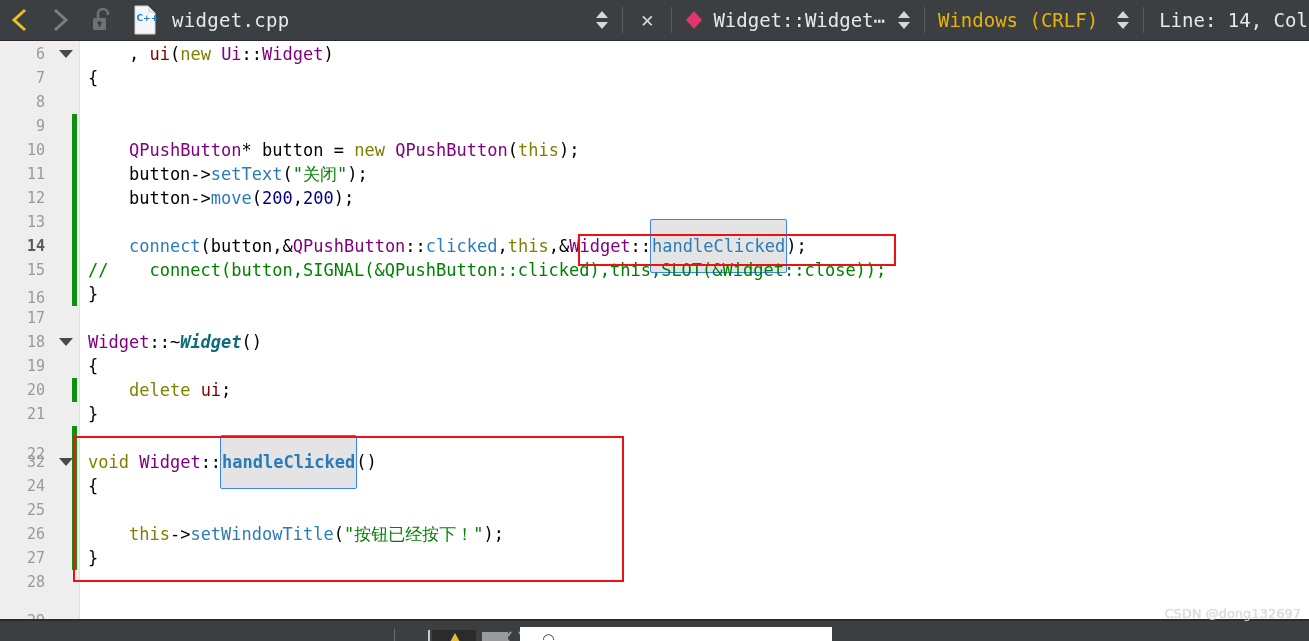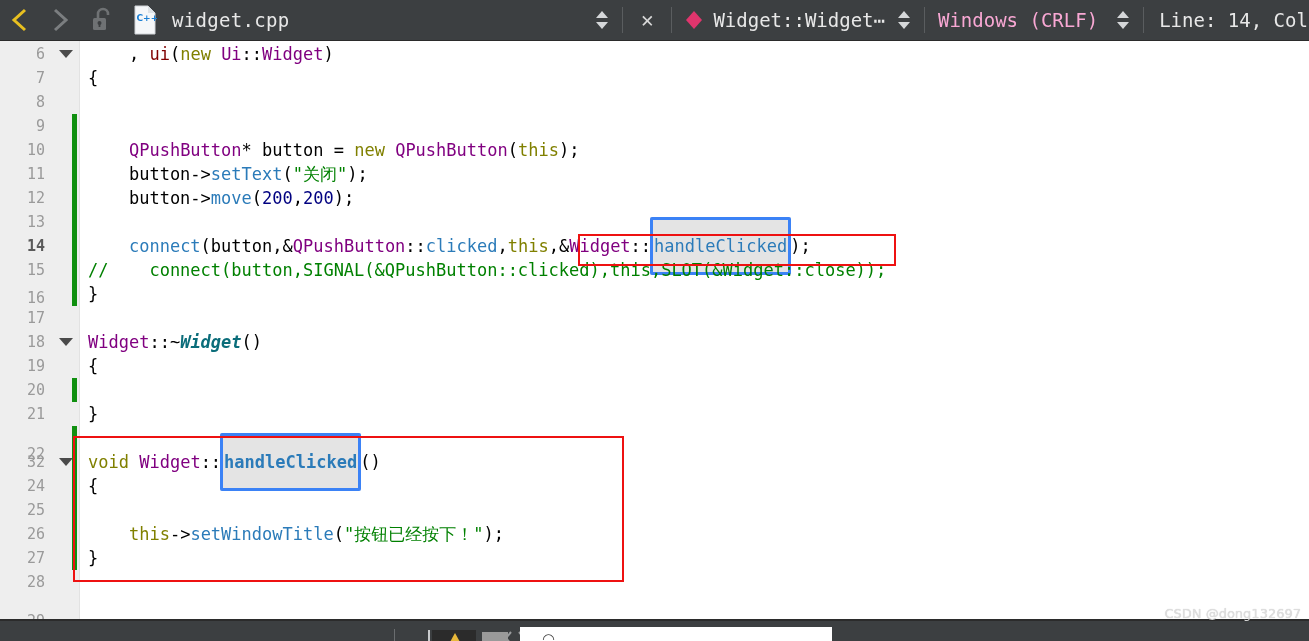--- a/index.html
+++ b/index.html
@@ -44,21 +44,21 @@
     width: 1px; height: 26px; background: #5a5d5f; flex: 0 0 auto;
     margin: 0 7px;
   }
   .closebtn { width: 34px; color: #d8d8d8; font-size: 21px; text-align: center; }
   .diamond { width: 30px; }
   .tb-symbol {
     color: #e8e8e8; font-size: 19px; padding-left: 4px; padding-right: 6px;
     font-family: "DejaVu Sans Mono", "Liberation Mono", monospace;
   }
   .tb-encoding {
-    color: #f9a8d4; font-size: 19px; padding: 0 12px 0 6px;
+    color: #eab308; font-size: 19px; padding: 0 12px 0 6px;
     font-family: "DejaVu Sans Mono", "Liberation Mono", monospace;
   }
   .tb-linecol {
     color: #e8e8e8; font-size: 19px; padding-left: 8px;
     font-family: "DejaVu Sans Mono", "Liberation Mono", monospace;
   }
 
   
   .editor {
     position: absolute; left: 0; top: 41px; width: 1309px; height: 578px;
@@ -109,21 +109,21 @@
   .t-member  { color: #800000; }
   .t-string  { color: #008000; }
   .t-comment { color: #008000; }
   .t-num     { color: #000080; }
   .t-punct   { color: #000000; }
   .t-dtor    { color: #0b6d7a; font-weight: bold; font-style: italic; }
   .t-bold    { font-weight: bold; }
 
   .occ {
     background: #e4e4e4;
-    border: 3px solid #3b82f6;
+    border: 1px solid #3b82f6;
     border-radius: 2px;
     padding: 16px 1px;
     margin: 16px -1px;
   }
 
   .redbox {
     position: absolute;
     border: 2px solid #ee1111;
     pointer-events: none;
     background: transparent;
@@ -348,20 +348,21 @@
         <div class="cline" style="top: 97px; left: 8px;"><span class="seg t-plain">    </span><span class="seg t-type">QPushButton</span><span class="seg t-punct">* </span><span class="seg t-plain">button</span><span class="seg t-punct"> = </span><span class="seg t-kw">new</span><span class="seg t-plain"> </span><span class="seg t-type">QPushButton</span><span class="seg t-punct">(</span><span class="seg t-kw">this</span><span class="seg t-punct">);</span></div>
         <div class="cline" style="top: 121px; left: 8px;"><span class="seg t-plain">    button</span><span class="seg t-punct">-&gt;</span><span class="seg t-func">setText</span><span class="seg t-punct">(</span><span class="seg t-string">"关闭"</span><span class="seg t-punct">);</span></div>
         <div class="cline" style="top: 145px; left: 8px;"><span class="seg t-plain">    button</span><span class="seg t-punct">-&gt;</span><span class="seg t-func">move</span><span class="seg t-punct">(</span><span class="seg t-num">200</span><span class="seg t-punct">,</span><span class="seg t-num">200</span><span class="seg t-punct">);</span></div>
         <div class="cline" style="top: 169px; left: 8px;"><span class="seg t-plain"></span></div>
         <div class="cline" style="top: 193px; left: 8px;"><span class="seg t-plain">    </span><span class="seg t-func">connect</span><span class="seg t-punct">(</span><span class="seg t-plain">button</span><span class="seg t-punct">,&amp;</span><span class="seg t-type">QPushButton</span><span class="seg t-punct">::</span><span class="seg t-func">clicked</span><span class="seg t-punct">,</span><span class="seg t-kw">this</span><span class="seg t-punct">,&amp;</span><span class="seg t-type">Widget</span><span class="seg t-punct">::</span><span class="seg t-func occ">handleClicked</span><span class="seg t-punct">);</span></div>
         <div class="cline" style="top: 217px; left: 8px;"><span class="seg t-comment">//    connect(button,SIGNAL(&amp;QPushButton::clicked),this,SLOT(&amp;Widget::close));</span></div>
         <div class="cline" style="top: 241px; left: 8px;"><span class="seg t-punct">}</span></div>
         <div class="cline" style="top: 265px; left: 8px;"><span class="seg t-plain"></span></div>
         <div class="cline" style="top: 289px; left: 8px;"><span class="seg t-type">Widget</span><span class="seg t-punct">::~</span><span class="seg t-dtor">Widget</span><span class="seg t-punct">()</span></div>
         <div class="cline" style="top: 313px; left: 8px;"><span class="seg t-punct">{</span></div>
+        <div class="cline" style="top: 337px; left: 8px;"><span class="seg t-plain">    </span><span class="seg t-kw">delete</span><span class="seg t-plain"> </span><span class="seg t-member">ui</span><span class="seg t-punct">;</span></div>
         <div class="cline" style="top: 361px; left: 8px;"><span class="seg t-punct">}</span></div>
         <div class="cline" style="top: 385px; left: 8px;"><span class="seg t-plain"></span></div>
         <div class="cline" style="top: 409px; left: 8px;"><span class="seg t-kw">void</span><span class="seg t-plain"> </span><span class="seg t-type">Widget</span><span class="seg t-punct">::</span><span class="seg t-func t-bold occ">handleClicked</span><span class="seg t-punct">()</span></div>
         <div class="cline" style="top: 433px; left: 8px;"><span class="seg t-punct">{</span></div>
         <div class="cline" style="top: 481px; left: 8px;"><span class="seg t-plain">    </span><span class="seg t-kw">this</span><span class="seg t-punct">-&gt;</span><span class="seg t-func">setWindowTitle</span><span class="seg t-punct">(</span><span class="seg t-string">"按钮已经按下！"</span><span class="seg t-punct">);</span></div>
         <div class="cline" style="top: 505px; left: 8px;"><span class="seg t-punct">}</span></div>
         <div class="cline" style="top: 529px; left: 8px;"><span class="seg t-plain"></span></div>
         <div class="cline" style="top: 553px; left: 8px;"><span class="seg t-plain"></span></div>
       </div>
     <div id="annotations">

